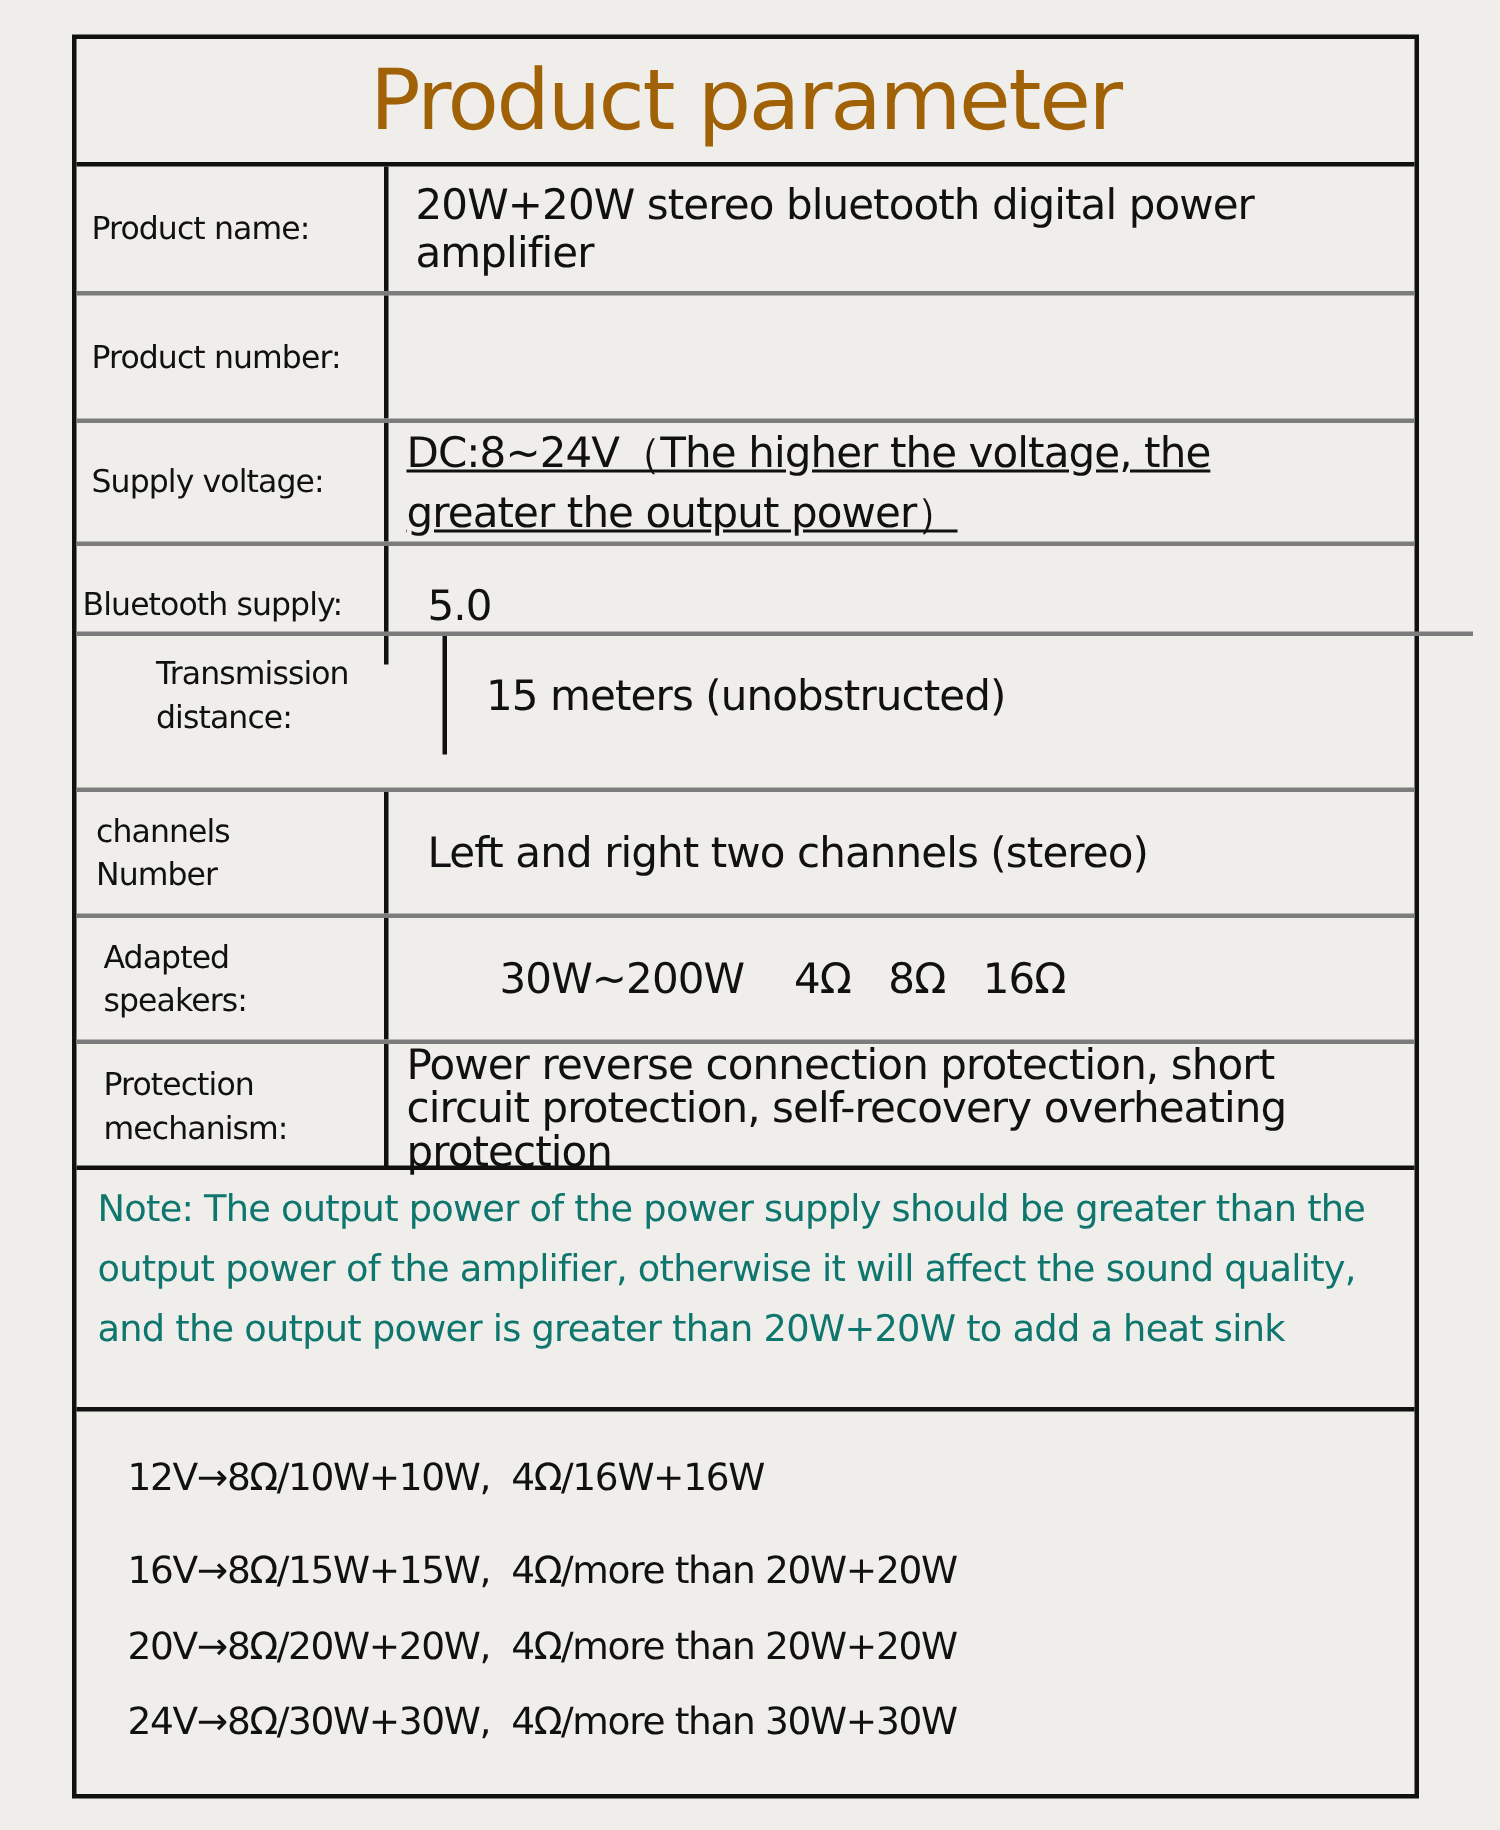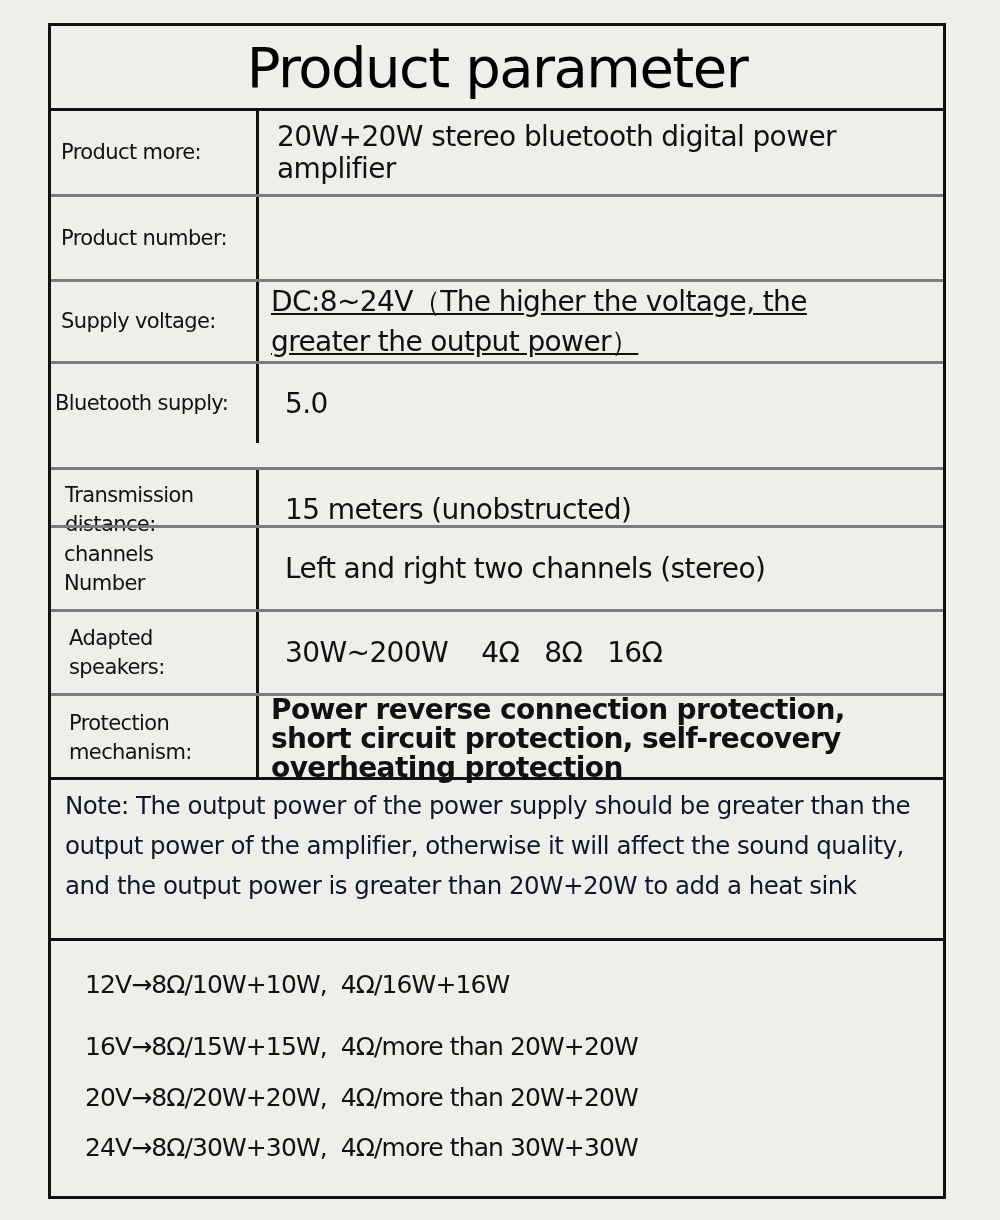--- a/index.html
+++ b/index.html
@@ -1,69 +1,69 @@
 <!DOCTYPE html>
 <html><head>
   <meta charset="utf-8">
   <style>
     html,body{margin:0;padding:0;}
     body{width:1000px;height:1220px;background:#efeeeb;position:relative;font-family:"DejaVu Sans","Liberation Sans",sans-serif;color:#111;overflow:hidden;}
     .frame{position:absolute;left:48px;top:23px;width:892px;height:1170px;border:3px solid #111;box-sizing:content-box;}
-    .title{position:absolute;left:0;top:0;width:892px;height:82px;border-bottom:3px solid #111;display:flex;align-items:center;justify-content:center;font-size:56px;letter-spacing:-1.5px;color:#000000;}
+    .title{position:absolute;left:0;top:0;width:892px;height:82px;border-bottom:3px solid #111;display:flex;align-items:center;justify-content:center;font-size:56px;letter-spacing:-1.5px;color:#a16207;}
     .row{position:absolute;left:0;width:892px;display:flex;}
     .row.sep{border-top:3px solid #7c7c7c;}
     .lab{width:208px;border-right:3px solid #111;box-sizing:border-box;display:flex;align-items:center;font-size:21px;letter-spacing:-0.6px;line-height:29px;padding-left:10px;}
     .val{flex:1;display:flex;align-items:center;font-size:28px;letter-spacing:-0.6px;line-height:32px;padding-left:18px;}
-    .note{position:absolute;left:0;top:751px;width:892px;height:164px;border-top:3px solid #111;border-bottom:3px solid #111;color:#0f172a;font-size:24.5px;letter-spacing:-0.5px;line-height:40px;padding:6px 14px 0 14px;box-sizing:border-box;}
+    .note{position:absolute;left:0;top:751px;width:892px;height:164px;border-top:3px solid #111;border-bottom:3px solid #111;color:#0f766e;font-size:24.5px;letter-spacing:-0.5px;line-height:40px;padding:6px 14px 0 14px;box-sizing:border-box;}
     .specs{position:absolute;left:0;top:920px;width:892px;}
     .spec{position:absolute;left:34px;font-size:25px;letter-spacing:-0.9px;color:#111;white-space:pre;}
   </style>
 </head>
 <body>
 
 <div class="frame">
   <div class="title">Product parameter</div>
 
   <div class="row" style="top:85px;height:83px;">
-    <div class="lab">Product more:</div>
+    <div class="lab">Product name:</div>
     <div class="val" style="padding-left:18px;">20W+20W stereo bluetooth digital power amplifier</div>
   </div>
 
   <div class="row sep" style="top:168px;height:82px;">
     <div class="lab">Product number:</div>
   </div>
 
   <div class="row sep" style="top:253px;height:79px;">
     <div class="lab">Supply voltage:</div>
     <div class="val" style="padding-left:12px;padding-right:40px;line-height:40px;text-decoration:underline;">DC:8~24V（The higher the voltage, the greater the output power）</div>
   </div>
 
   <div class="row sep" style="top:335px;height:79px;">
     <div class="lab" style="padding-left:4px;">Bluetooth supply:</div>
     <div class="val" style="padding-left:26px;">5.0</div>
   </div>
 
-  <div class="row sep" style="top:441px;height:79px;">
+  <div class="row sep" style="top:395px;height:79px;padding-left:39px;">
     <div class="lab" style="padding-left:14px;padding-right:40px;">Transmission distance:</div>
     <div class="val" style="padding-left:26px;">15 meters (unobstructed)</div>
   </div>
 
   <div class="row sep" style="top:499px;height:81px;">
     <div class="lab" style="padding-left:13px;padding-right:80px;">channels Number</div>
     <div class="val" style="padding-left:26px;">Left and right two channels (stereo)</div>
   </div>
 
-  <div class="row sep" style="top:583px;height:81px;">
+  <div class="row sep" style="top:583px;height:81px;gap:48px;">
     <div class="lab" style="padding-left:18px;padding-right:60px;">Adapted speakers:</div>
     <div class="val" style="padding-left:26px;white-space:pre;">30W~200W    4Ω   8Ω   16Ω</div>
   </div>
 
   <div class="row sep" style="top:667px;height:84px;">
     <div class="lab" style="padding-left:18px;padding-right:40px;">Protection mechanism:</div>
-    <div class="val" style="padding-left:12px;padding-right:20px;line-height:29px;font-weight:bold;">Power reverse connection protection, short circuit protection, self-recovery overheating protection</div>
+    <div class="val" style="padding-left:12px;padding-right:20px;line-height:29px;">Power reverse connection protection, short circuit protection, self-recovery overheating protection</div>
   </div>
 
   <div class="note">Note: The output power of the power supply should be greater than the output power of the amplifier, otherwise it will affect the sound quality, and the output power is greater than 20W+20W to add a heat sink</div>
 
   <div class="specs">
     <div class="spec" style="top:24px;">12V→8Ω/10W+10W,  4Ω/16W+16W</div>
     <div class="spec" style="top:86px;">16V→8Ω/15W+15W,  4Ω/more than 20W+20W</div>
     <div class="spec" style="top:137px;">20V→8Ω/20W+20W,  4Ω/more than 20W+20W</div>
     <div class="spec" style="top:187px;">24V→8Ω/30W+30W,  4Ω/more than 30W+30W</div>
   </div>

